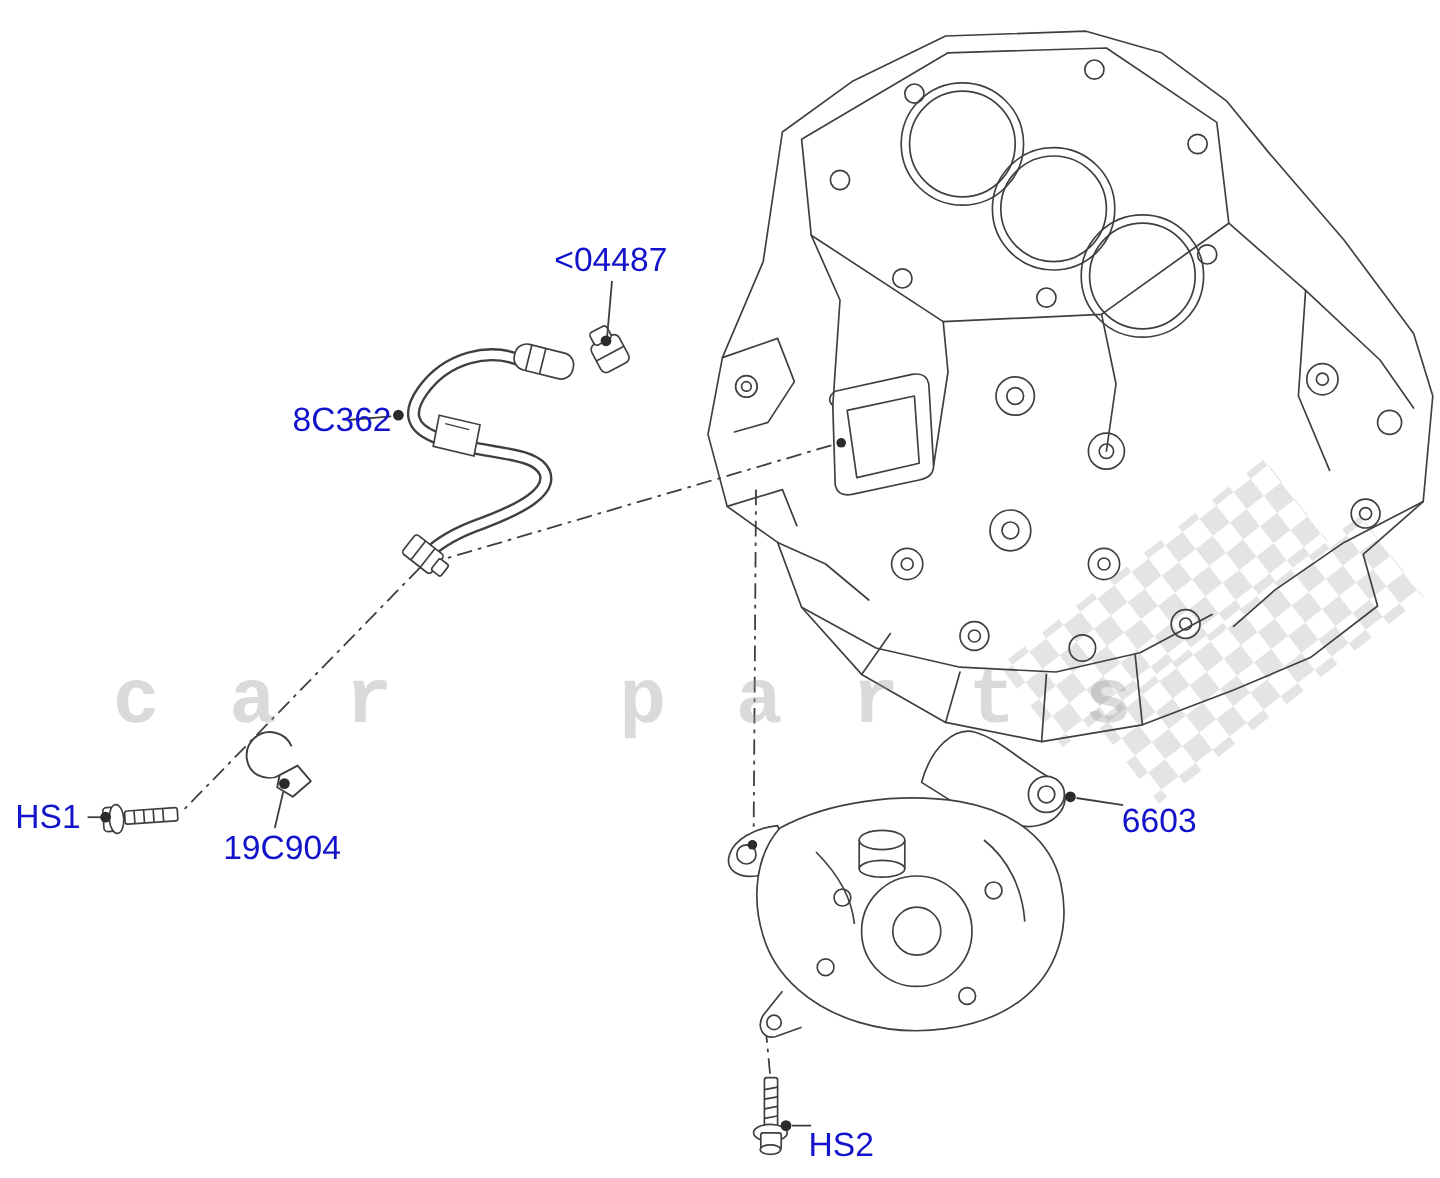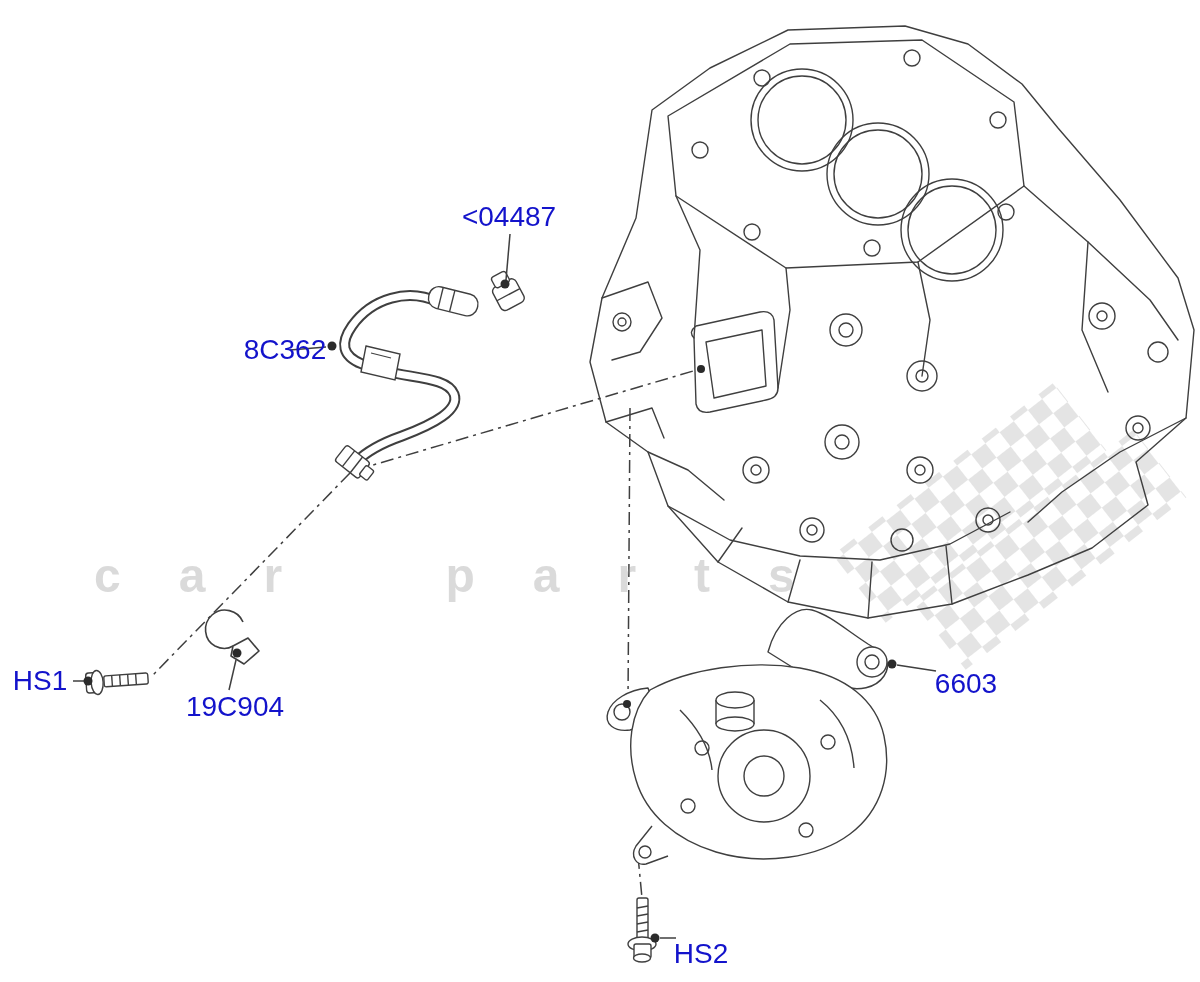--- a/index.html
+++ b/index.html
@@ -8,22 +8,22 @@
   
   .wm-main{
     position:absolute;left:90px;top:378px;width:720px;height:160px;
     font-family:"Liberation Serif",serif;font-weight:bold;
     font-size:158px;line-height:150px;letter-spacing:2px;
     color:rgba(219,108,108,0.42);white-space:nowrap;z-index:3;pointer-events:none;
   }
   .wm-main sup{font-size:30px;vertical-align:70px;letter-spacing:0;}
   .wm-sub{
     position:absolute;left:94px;top:548px;width:760px;
-    font-family:Liberation Sans, sans-serif;font-weight:bold;
-    font-size:48px;color:rgba(150,150,150,0.35);
+    font-family:Liberation Mono, monospace;font-weight:bold;
+    font-size:65px;color:rgba(150,150,150,0.35);
     letter-spacing:58px;word-spacing:34px;white-space:nowrap;
     z-index:3;pointer-events:none;
   }
   
   .part-label{
     position:absolute;transform:translate(-50%,-50%);
     font-family:Liberation Sans, sans-serif;font-size:28px;color:#1313cb;
     white-space:nowrap;z-index:5;cursor:pointer;text-align:right;
   }
 </style>

